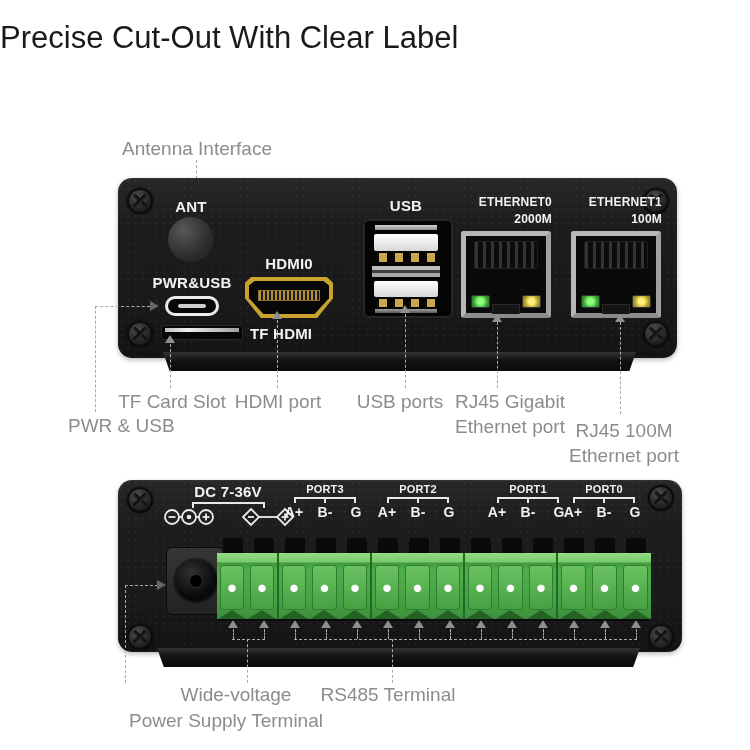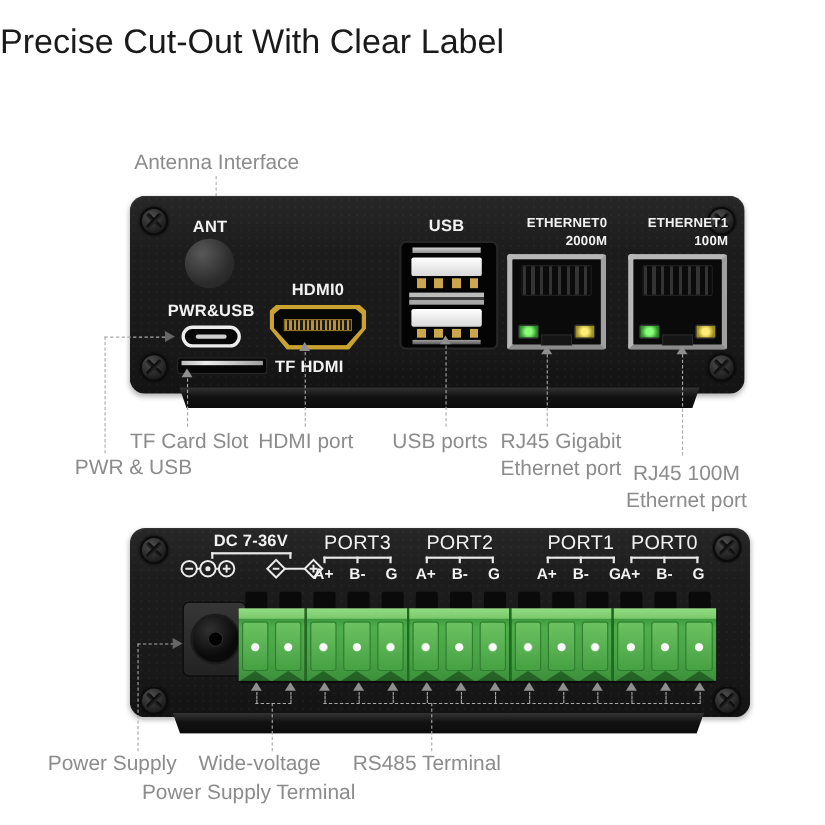--- a/index.html
+++ b/index.html
@@ -65,21 +65,21 @@
   .led-yellow{right:5px;background:radial-gradient(circle at 50% 50%,#ffee76 0 3px,#9c8d1e 75%);}
   .eth-label{position:absolute;width:90px;text-align:right;color:var(--device-text);font-weight:700;font-size:12px;line-height:17px;letter-spacing:.2px;}
   
   .dc-bracket{position:absolute;left:192px;top:502px;width:73px;height:6px;border:2px solid #e8e8e8;border-bottom:none;box-sizing:border-box;}
   .pol{position:absolute;}
   .jack{position:absolute;left:166px;top:547px;width:56px;height:66px;background:linear-gradient(180deg,#363636,#232323);border:1px solid #0a0a0a;border-radius:6px;}
   .jack-c{position:absolute;left:6px;top:10px;width:42px;height:42px;border-radius:50%;border:2px solid #1c1c1c;
           background:radial-gradient(circle at 38% 30%,#303030,#0a0a0a 62%);}
   .jack-pin{position:absolute;left:50%;top:50%;transform:translate(-50%,-50%);width:12px;height:12px;border-radius:50%;background:#000;border:1px solid #2d2d2d;}
   .port-group{position:absolute;top:483px;width:112px;text-align:center;}
-  .port-name{color:var(--device-text);font-weight:400;font-size:18px;letter-spacing:.2px;}
+  .port-name{color:var(--device-text);font-weight:700;font-size:11px;letter-spacing:.2px;}
   .port-bracket{margin:2px auto 0;width:62px;height:6px;border:2px solid #e8e8e8;border-bottom:none;box-sizing:border-box;position:relative;}
   .port-bracket::after{content:"";position:absolute;left:50%;top:-2px;width:2px;height:6px;background:#e8e8e8;transform:translateX(-50%);}
   .pins{display:flex;width:93px;margin:1px auto 0;}
   .pins span{width:31px;color:var(--device-text);font-weight:700;font-size:14px;}
   .tblock{position:absolute;left:217px;top:553px;width:434px;height:66px;display:flex;border-radius:3px;box-shadow:0 2px 0 rgba(0,0,0,.45);}
   .tseg{display:flex;box-sizing:border-box;
         background:linear-gradient(180deg,#93dc82 0,var(--terminal-green-light) 9px,#3f9b3e 10px,var(--terminal-green) 26%,#48a245 70%,#3c8f3b);}
   .tseg:not(:last-child){border-right:2px solid #1e6b22;}
   .cell{flex:1;position:relative;}
   .cell::before{content:"";position:absolute;left:3px;right:3px;top:12px;bottom:9px;border:1px solid #2f7d2f;border-radius:3px;
@@ -326,18 +326,17 @@
   </div>
 
   <div class="dash-h" style="left:125px;top:585px;width:33px"></div>
   <div class="arrow-right" style="left:157px;top:580px"></div>
   <div class="dash-v" style="left:125px;top:585px;height:98px"></div>
   <div class="dash-h" style="left:232px;top:639px;width:33px"></div>
   <div class="dash-h" style="left:294px;top:639px;width:343px"></div>
   <div class="dash-v" style="left:247px;top:639px;height:44px"></div>
   <div class="dash-v" style="left:392px;top:639px;height:44px"></div>
 
-  <div class="glabel gcenter" style="left:102px;top:684px">Power Supply</div>
   <div class="glabel gcenter" style="left:236px;top:684px">Wide-voltage</div>
   <div class="glabel gcenter" style="left:226px;top:710px">Power Supply Terminal</div>
   <div class="glabel gcenter" style="left:388px;top:684px">RS485 Terminal</div>
 
 </div>
 
 </body></html>

